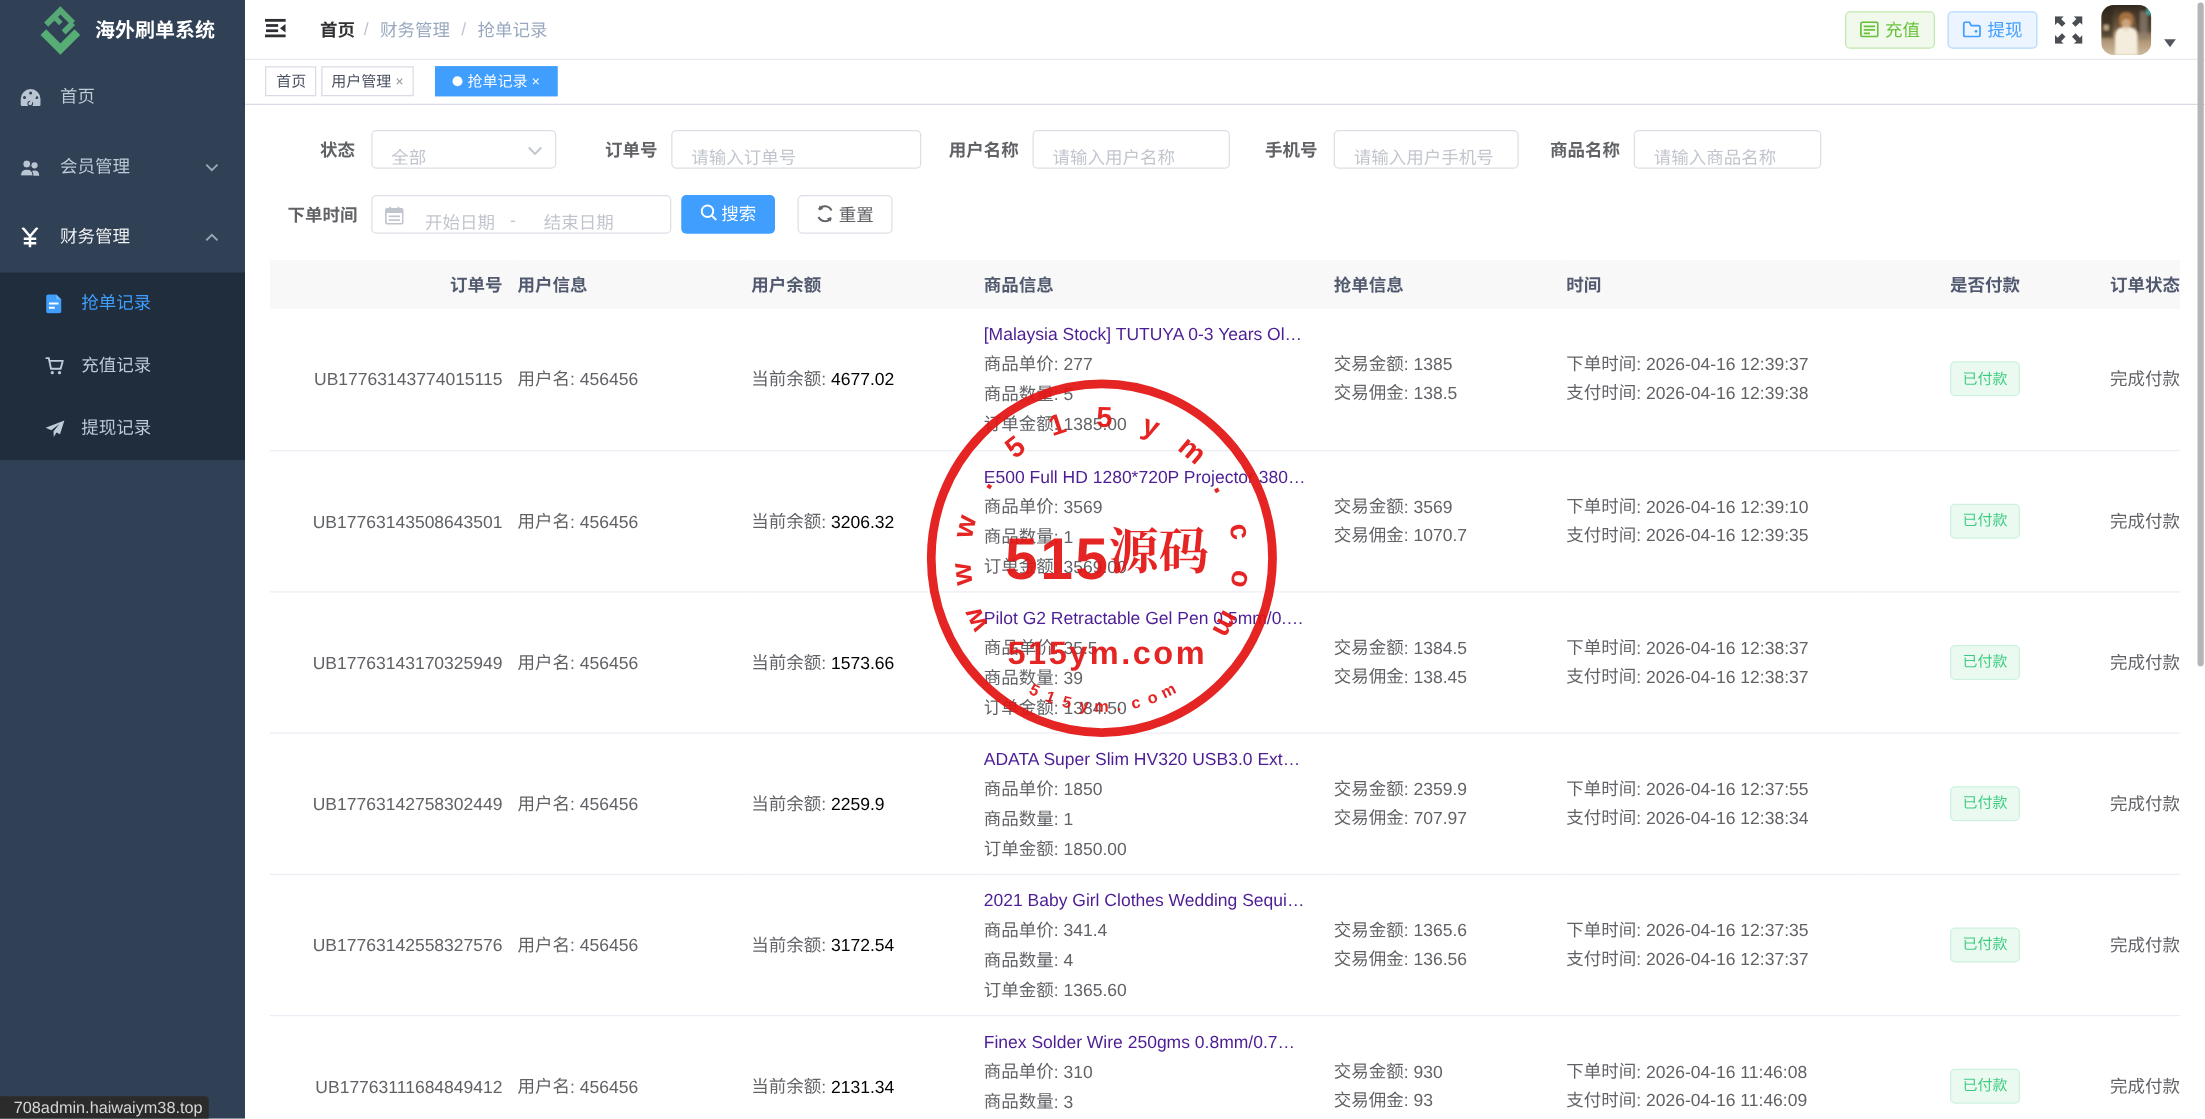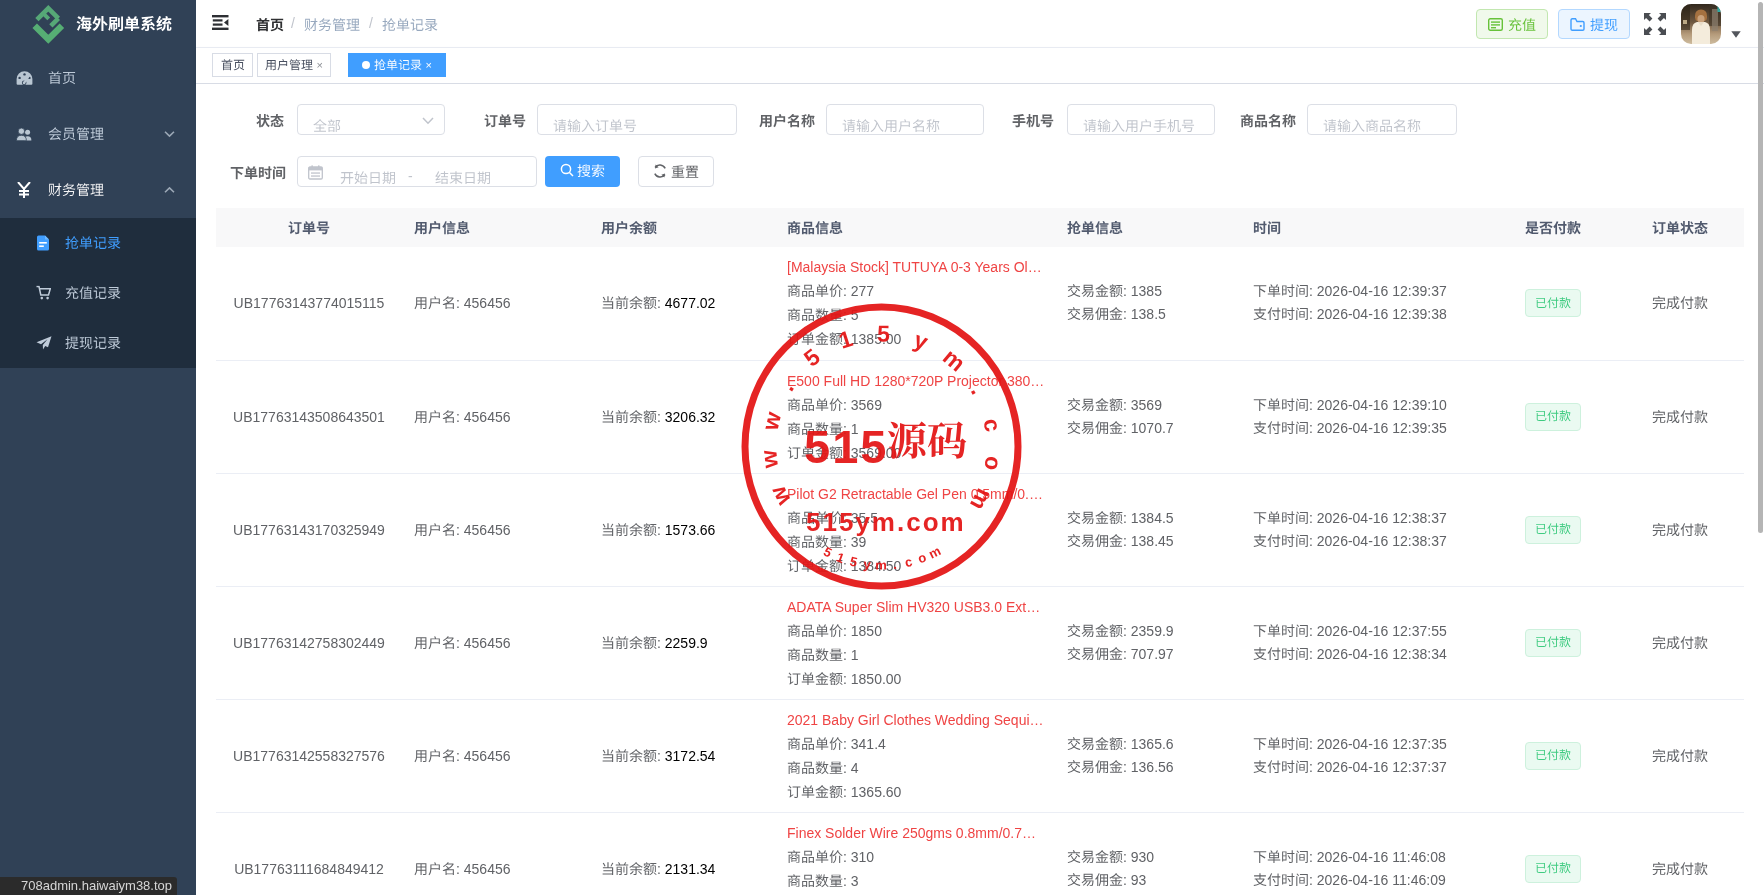--- a/index.html
+++ b/index.html
@@ -16,26 +16,26 @@
 #navbar{position:absolute;left:196px;top:0;width:1568px;height:48px;background:#fff;border-bottom:1px solid #ebeef5}
 #tabsbar{position:absolute;left:196px;top:48px;width:1568px;height:36px;background:#fff;border-bottom:1px solid #d8dce5;box-shadow:0 1px 3px rgba(0,0,0,.08)}
 .tab{position:absolute;top:5px;height:24px;border:1px solid #d8dce5;background:#fff;color:#495060;font-size:12px;line-height:22px;text-align:center}
 .tab.active{background:#409eff;border-color:#409eff;color:#fff}
 #content{position:absolute;left:196px;top:84px;width:1568px;height:811px;background:#fff}
 .finput{position:absolute;height:31px;border:1px solid #dcdfe6;border-radius:4px;background:#fff;font-size:14px;color:#c0c4cc;line-height:29px}
 table{position:absolute;left:20px;top:124px;width:1528px;border-collapse:collapse;table-layout:fixed;font-size:14px;color:#606266}
 th{background:#f8f8f9;height:39px;font-size:14px;color:#515a6e;font-weight:bold;padding:0}
 td{height:113px;border-bottom:1px solid #ebeef5;padding:0;vertical-align:middle}
 td:first-child,th:first-child{padding-right:12px}
-.cl{text-align:left}.cc{text-align:center}
-.link{color:#ef4444;line-height:24px;white-space:nowrap;overflow:hidden}
+.cl{text-align:left}.cc{text-align:right}
+.link{color:#4c1d95;line-height:24px;white-space:nowrap;overflow:hidden}
 .l24{line-height:24px}.l23{line-height:23px}
 .red{color:#000000}
 .badge{display:inline-block;height:28px;line-height:26px;padding:0 9px;background:#eafaf1;border:1px solid #cdf1dd;border-radius:4px;color:#3ecb80;font-size:12px}
-#statusbar{position:absolute;left:0;top:877px;height:18px;background:#2b2b2b;color:#d6d6d6;font-size:13px;line-height:18px;padding:0 5px 0 21px;border-top-right-radius:3px;z-index:60}
+#statusbar{position:absolute;left:0;top:877px;height:18px;background:#2b2b2b;color:#d6d6d6;font-size:13px;line-height:18px;padding:0 5px 0 11px;border-top-right-radius:3px;z-index:60}
 #thumb{position:absolute;left:1758px;top:2px;width:5px;height:531px;background:#b5b5b5;border-radius:3px;z-index:70}
 #stamp{position:absolute;left:741px;top:303px;width:281px;height:287px;z-index:50;opacity:.93}
 </style></head><body>
 <svg width="0" height="0" style="position:absolute">
     <defs>
       <path id="r4E0B" d="M5.5 -76.6L5.5 -69.1L44.1 -69.1L44.1 7.9L52 7.9L52 -45.1C63.5 -38.9 76.9 -30.6 83.9 -25L89.2 -31.8C81.2 -37.9 65.3 -46.9 53.4 -52.7L52 -51.1L52 -69.1L94.6 -69.1L94.6 -76.6Z" fill="currentColor"></path>
       <path id="r4EA4" d="M31.8 -59.7C25.8 -52.1 15.9 -44.2 7 -39.2C8.7 -38 11.5 -35.1 12.9 -33.6C21.6 -39.3 32.2 -48.3 39.1 -56.9ZM61.8 -55.5C71.1 -49.1 82.2 -39.6 87.3 -33.2L93.6 -38.2C88.1 -44.5 76.8 -53.6 67.7 -59.8ZM35.2 -42.2L28.5 -40.1C32.5 -30.3 37.9 -22 44.8 -15.2C34.3 -7.2 20.8 -2 4.7 1.4C6.1 3.1 8.5 6.4 9.3 8.2C25.4 4.2 39.3 -1.6 50.3 -10.2C60.9 -1.6 74.4 4.2 91 7.4C92 5.3 94.1 2.2 95.8 0.5C79.7 -2.1 66.3 -7.4 55.9 -15.1C63 -22 68.6 -30.3 72.7 -40.6L65.2 -42.7C61.8 -33.5 56.8 -26 50.3 -19.9C43.7 -26.1 38.7 -33.6 35.2 -42.2ZM41.8 -82.5C44.3 -78.7 47 -73.7 48.5 -70.1L6.7 -70.1L6.7 -62.8L93.1 -62.8L93.1 -70.1L51.7 -70.1L56.2 -71.9C54.9 -75.4 51.6 -80.9 48.9 -84.9Z" fill="currentColor"></path>
       <path id="r4ED8" d="M40.8 -40.6C45.9 -32.6 52.4 -21.8 55.4 -15.5L62.4 -19.3C59.2 -25.4 52.5 -35.9 47.3 -43.7ZM75.1 -82.8L75.1 -61.8L34.5 -61.8L34.5 -54.2L75.1 -54.2L75.1 -2.3C75.1 0 74.2 0.7 71.8 0.8C69.5 0.9 61.3 1 52.8 0.6C53.9 2.7 55.3 6.1 55.8 8.1C66.7 8.2 73.4 8.1 77.4 6.9C81.2 5.7 82.8 3.5 82.8 -2.3L82.8 -54.2L95.4 -54.2L95.4 -61.8L82.8 -61.8L82.8 -82.8ZM29.5 -83.4C23.6 -67.8 14 -52.5 3.7 -42.7C5.2 -40.9 7.5 -37 8.4 -35.2C11.9 -38.7 15.3 -42.9 18.6 -47.4L18.6 7.8L26.1 7.8L26.1 -59C30.2 -66 33.8 -73.5 36.8 -81.1Z" fill="currentColor"></path>
       <path id="r4EF7" d="M72.3 -45.1L72.3 7.8L80 7.8L80 -45.1ZM44 -45L44 -31.3C44 -21.8 42.9 -6.5 28.4 3.6C30.2 4.8 32.7 7.1 33.9 8.8C49.7 -3 51.5 -19.7 51.5 -31.2L51.5 -45ZM59.7 -84.2C54.7 -71.5 43.5 -56.5 25.7 -46.4C27.4 -45.1 29.5 -42.3 30.4 -40.6C44.7 -49 54.9 -60.2 61.8 -71.6C69.7 -59.6 81 -48.3 91.8 -41.9C93 -43.8 95.3 -46.5 97 -47.9C85.3 -54.1 72.7 -66.3 65.5 -78.4L67.6 -82.9ZM26.8 -83.9C21.6 -68.8 13 -53.8 3.7 -44C5.1 -42.3 7.3 -38.4 8.1 -36.6C11 -39.8 13.9 -43.5 16.6 -47.5L16.6 8L24.1 8L24.1 -59.9C27.9 -66.9 31.3 -74.4 34 -81.8Z" fill="currentColor"></path>
       <path id="r4F1A" d="M15.7 5.8C19.5 4.4 25.1 4 78.1 -0.5C80.4 2.5 82.4 5.4 83.8 7.9L90.5 3.8C86.1 -3.7 76.6 -14.5 67.6 -22.5L61.3 -19.1C65.2 -15.5 69.2 -11.3 72.8 -7.1L27.3 -3.6C34.4 -10.2 41.5 -18.2 47.7 -26.4L91.8 -26.4L91.8 -33.7L8.9 -33.7L8.9 -26.4L37.5 -26.4C31 -17.5 23.4 -9.6 20.7 -7.2C17.6 -4.3 15.3 -2.4 13.1 -1.9C14 0.1 15.3 4.1 15.7 5.8ZM50.4 -84C41.4 -70.6 23.8 -57.9 4.2 -49.6C6 -48.2 8.6 -45 9.7 -43.1C15.5 -45.8 21.1 -48.8 26.4 -52.1L26.4 -46L74.1 -46L74.1 -53L27.7 -53C36.3 -58.6 44 -64.9 50.3 -71.8C56.3 -65.6 64.7 -58.8 74.1 -53C79.5 -49.6 85.3 -46.6 91 -44.3C92.2 -46.3 94.7 -49.4 96.3 -50.9C80.1 -56.5 63.8 -67.4 54.6 -76.9L57.6 -80.9Z" fill="currentColor"></path>

